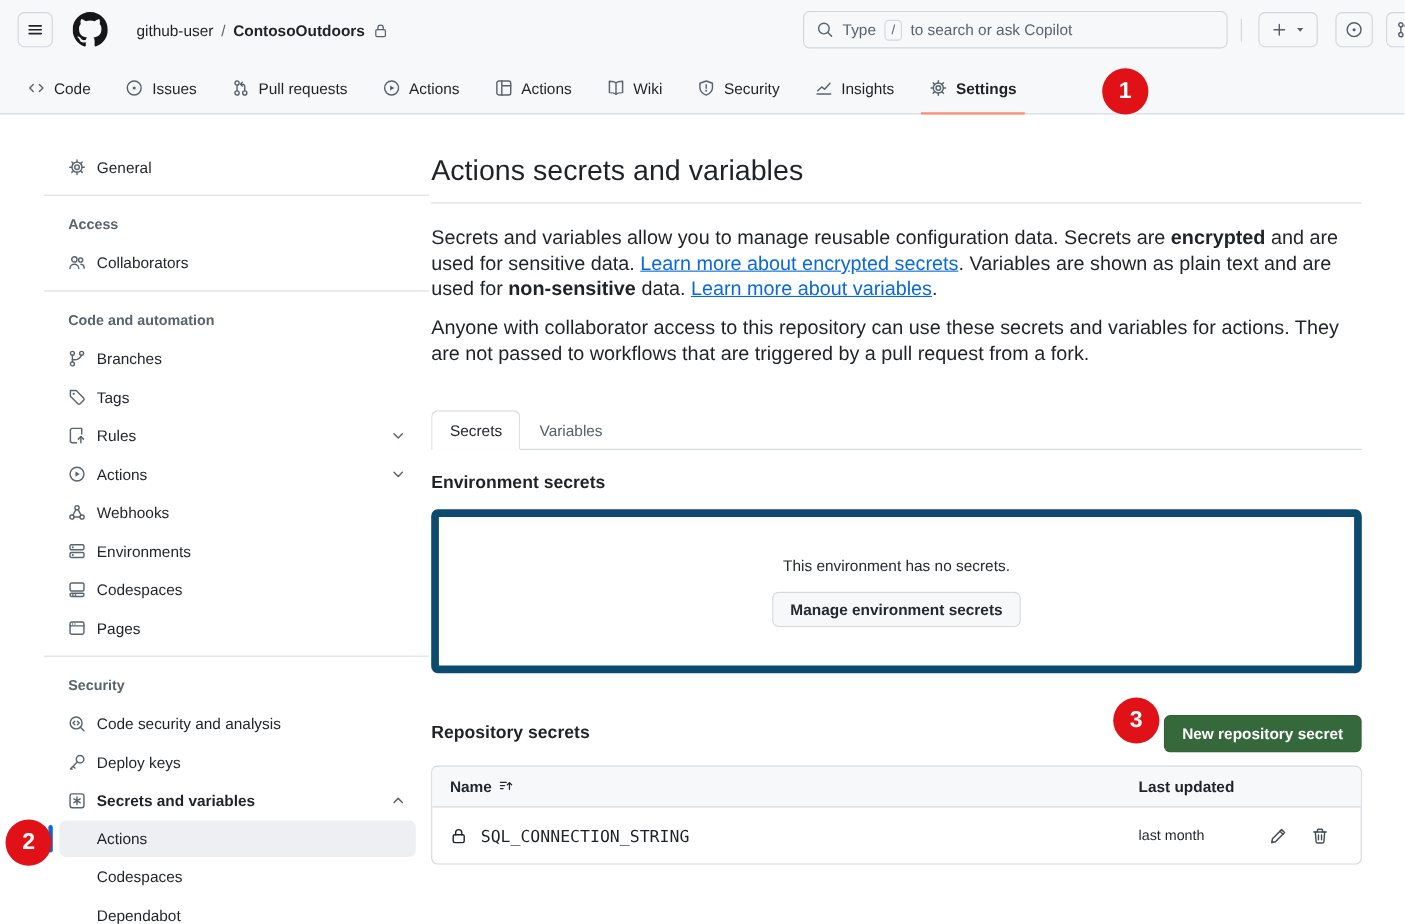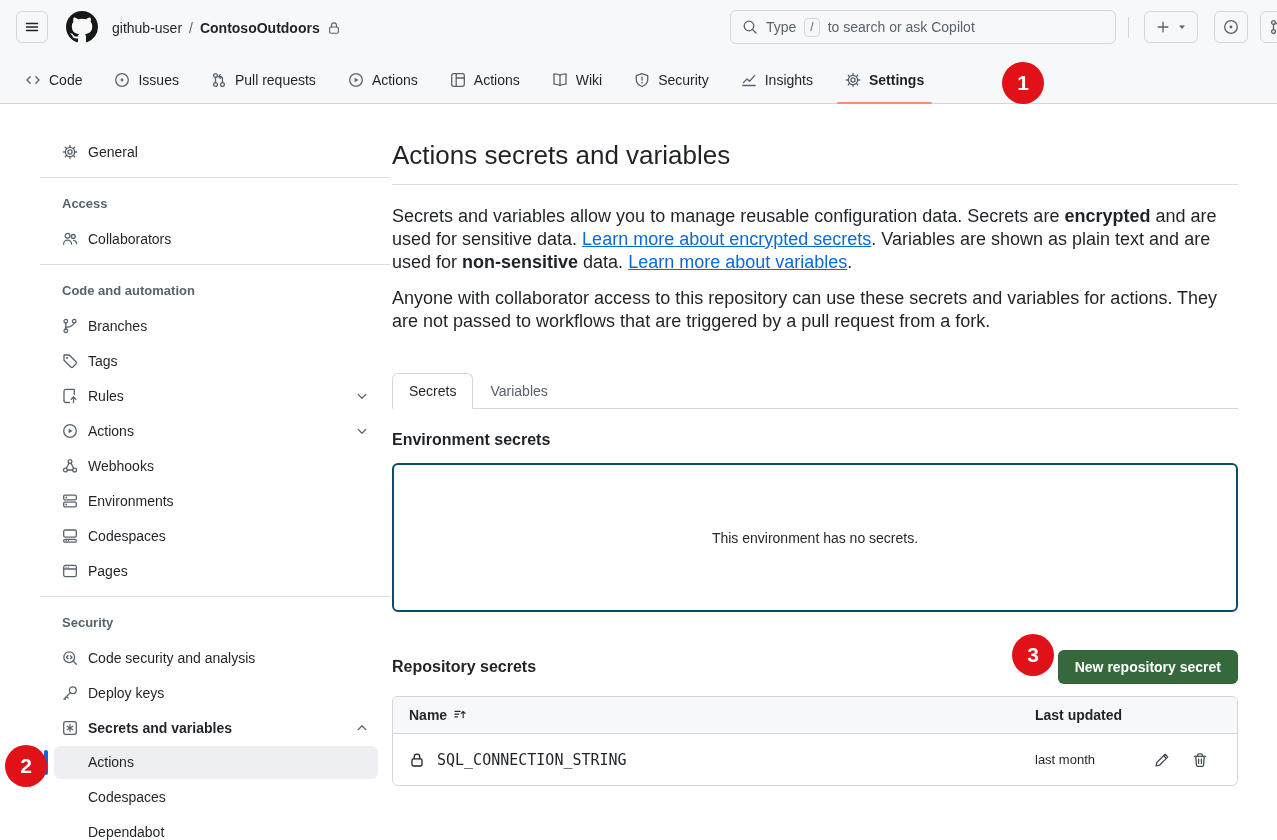--- a/index.html
+++ b/index.html
@@ -5,21 +5,21 @@
   * { margin:0; padding:0; box-sizing:border-box; }
   html,body { width:1277px; height:840px; }
   body { font-family:"Liberation Sans","DejaVu Sans",sans-serif; color:#1f2328; background:#fff; }
   .app { position:relative; width:1277px; height:840px; overflow:hidden; background:#fff; }
 
   
   .hdr { position:absolute; top:0; left:0; width:1277px; height:104px; background:#f6f8fa; border-bottom:1px solid #d0d7de; }
   .hdr-row1 { position:relative; height:55px; }
   .hamburger { position:absolute; left:16px; top:11px; width:32px; height:32px; border:1px solid #d0d7de; border-radius:6px; background:transparent; color:#1f2328; display:flex; align-items:center; justify-content:center; cursor:pointer; }
   .gh-logo { position:absolute; left:66px; top:11px; width:32px; height:32px; color:#181717; display:block; }
-  .crumbs { position:absolute; left:112px; top:0; height:55px; display:flex; align-items:center; gap:7px; font-size:14px; }
+  .crumbs { position:absolute; left:124px; top:0; height:55px; display:flex; align-items:center; gap:7px; font-size:14px; }
   .crumb-owner { color:#1f2328; text-decoration:none; }
   .crumb-sep { color:#59636e; }
   .crumb-repo { color:#1f2328; font-weight:600; text-decoration:none; }
   .crumb-lock { color:#59636e; display:flex; }
   .search { position:absolute; left:730px; top:10px; width:386px; height:34px; border:1px solid #d0d7de; border-radius:6px; background:#f6f8fa; display:flex; align-items:center; gap:8px; padding:0 11px; color:#59636e; font-size:14px; cursor:text; }
   .slash-key { border:1px solid #d0d7de; border-radius:4px; padding:0 5px; height:19px; line-height:17px; font-size:12px; color:#59636e; }
   .hdr-vdiv { position:absolute; left:1128px; top:17px; width:1px; height:21px; background:#d0d7de; }
   .hdr-btn { position:absolute; top:11px; height:32px; border:1px solid #d0d7de; border-radius:6px; background:transparent; color:#57606a; display:flex; align-items:center; justify-content:center; gap:6px; cursor:pointer; }
   .btn-plus { left:1144px; width:54px; }
   .btn-issues { left:1214px; width:34px; }
@@ -60,21 +60,21 @@
   .para.second { margin-top:13px; }
   .para b { font-weight:600; }
   .para a { color:#0969da; text-decoration:underline; cursor:pointer; }
 
   .tabnav { margin-top:40px; display:flex; border-bottom:1px solid #d0d7de; }
   .tabnav .tab { padding:9px 16px; font-size:14px; border:1px solid transparent; border-radius:6px 6px 0 0; margin-bottom:-1px; cursor:pointer; }
   .tabnav .tab.active { background:#fff; border-color:#d0d7de; border-bottom-color:#fff; color:#1f2328; }
   .tabnav .tab.inactive { color:#57606a; }
 
   .section-heading { margin-top:22px; font-size:16px; font-weight:600; color:#1f2328; }
-  .env-box { margin-top:14px; height:149px; border:2px solid #0c4a6e; border-radius:6px; display:flex; flex-direction:column; align-items:center; justify-content:center; gap:16px; background:#fff; }
+  .env-box { margin-top:14px; height:149px; border:7px solid #0c4a6e; border-radius:6px; display:flex; flex-direction:column; align-items:center; justify-content:center; gap:16px; background:#fff; }
   .env-empty { font-size:14px; color:#25292e; }
   .btn { height:32px; padding:0 16px; font-size:14px; font-weight:600; color:#24292f; background:#f6f8fa; border:1px solid rgba(31,35,40,0.15); border-radius:6px; cursor:pointer; font-family:inherit; }
   .repo-row { margin-top:38px; display:flex; align-items:center; justify-content:space-between; }
   .btn-primary { height:34px; padding:0 16px; font-size:14px; font-weight:600; color:#fff; background:#35693b; border:1px solid rgba(31,35,40,0.15); border-radius:6px; cursor:pointer; font-family:inherit; }
 
   .secret-table { margin-top:12px; border:1px solid #d0d7de; border-radius:6px; overflow:hidden; background:#fff; }
   .tbl-head { display:grid; grid-template-columns:1fr 205px; align-items:center; height:37px; background:#f6f8fa; border-bottom:1px solid #d0d7de; padding:0 16px; font-size:14px; font-weight:600; color:#24292f; }
   .sort-btn { display:inline-flex; align-items:center; gap:6px; background:none; border:none; font:inherit; color:inherit; cursor:pointer; padding:0; }
   .tbl-row { display:grid; grid-template-columns:1fr 205px; align-items:center; height:51px; padding:0 16px; }
   .cell-name { display:flex; align-items:center; gap:12px; color:#1f2328; }
@@ -372,20 +372,21 @@
     <p class="para second">Anyone with collaborator access to this repository can use these secrets and variables for actions. They are not passed to workflows that are triggered by a pull request from a fork.</p>
 
     <div class="tabnav">
       <div class="tab active">Secrets</div>
       <div class="tab inactive">Variables</div>
     </div>
 
     <h3 class="section-heading">Environment secrets</h3>
     <div class="env-box">
       <div class="env-empty">This environment has no secrets.</div>
+      <button class="btn">Manage environment secrets</button>
     </div>
 
     <div class="repo-row">
       <h3 class="section-heading" style="margin-top:0;">Repository secrets</h3>
       <button class="btn-primary">New repository secret</button>
     </div>
 
     <div class="secret-table">
       <div class="tbl-head">
         <button class="sort-btn">

